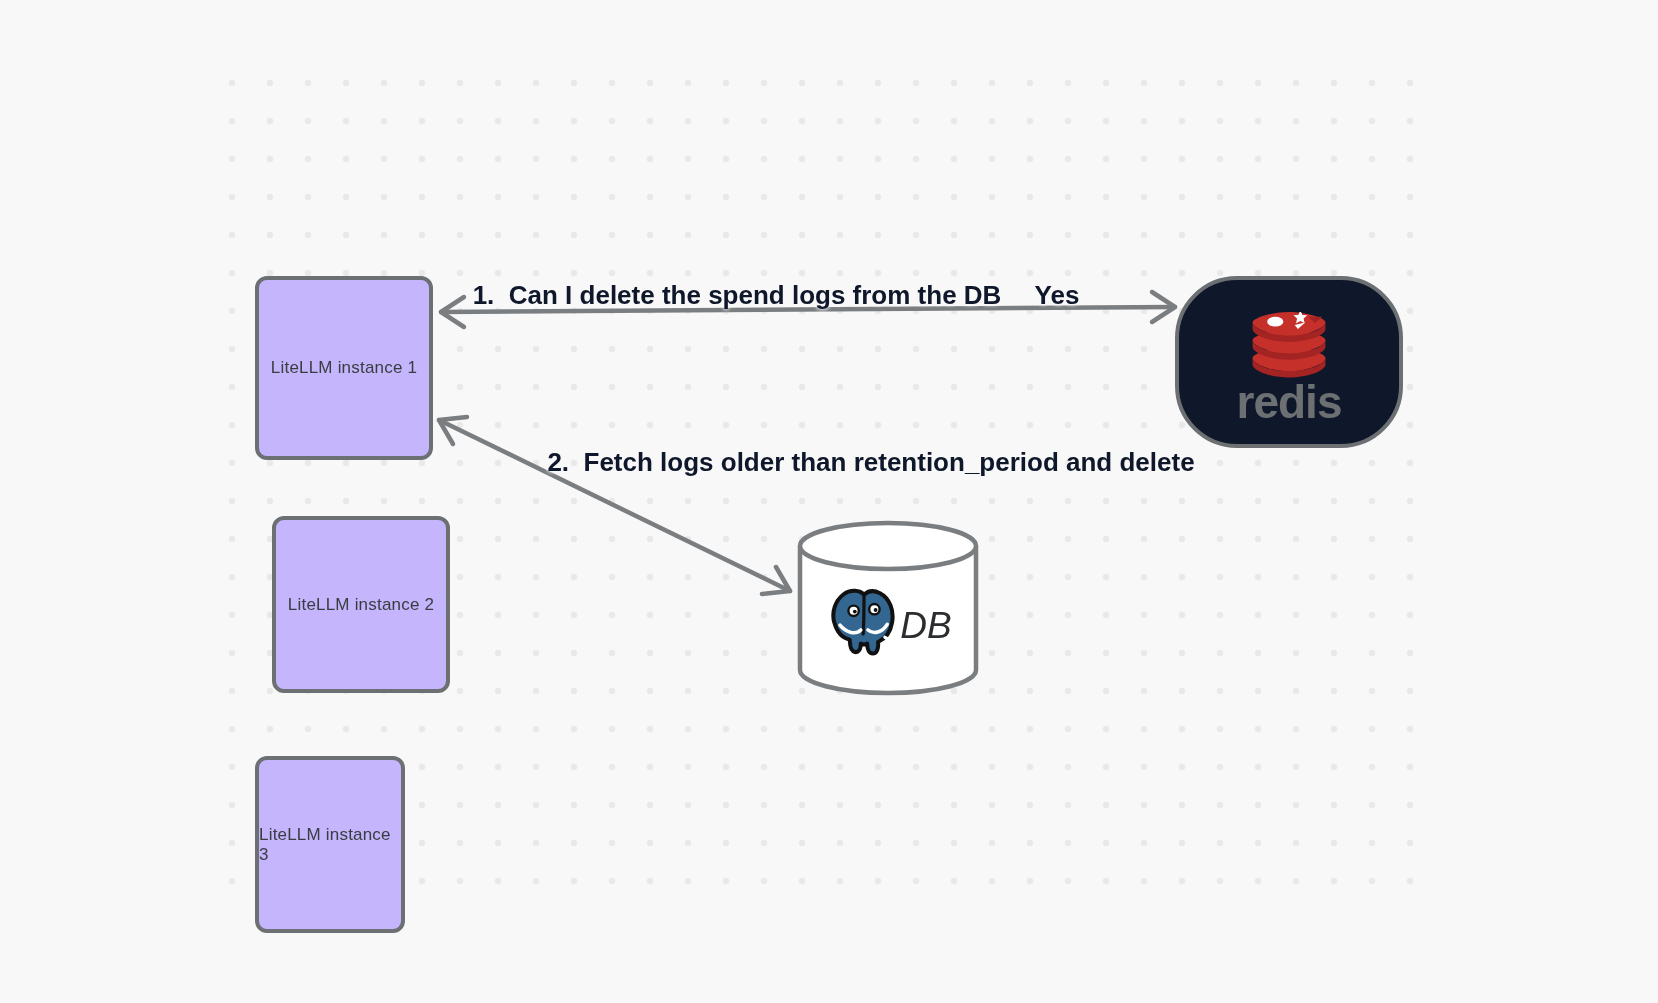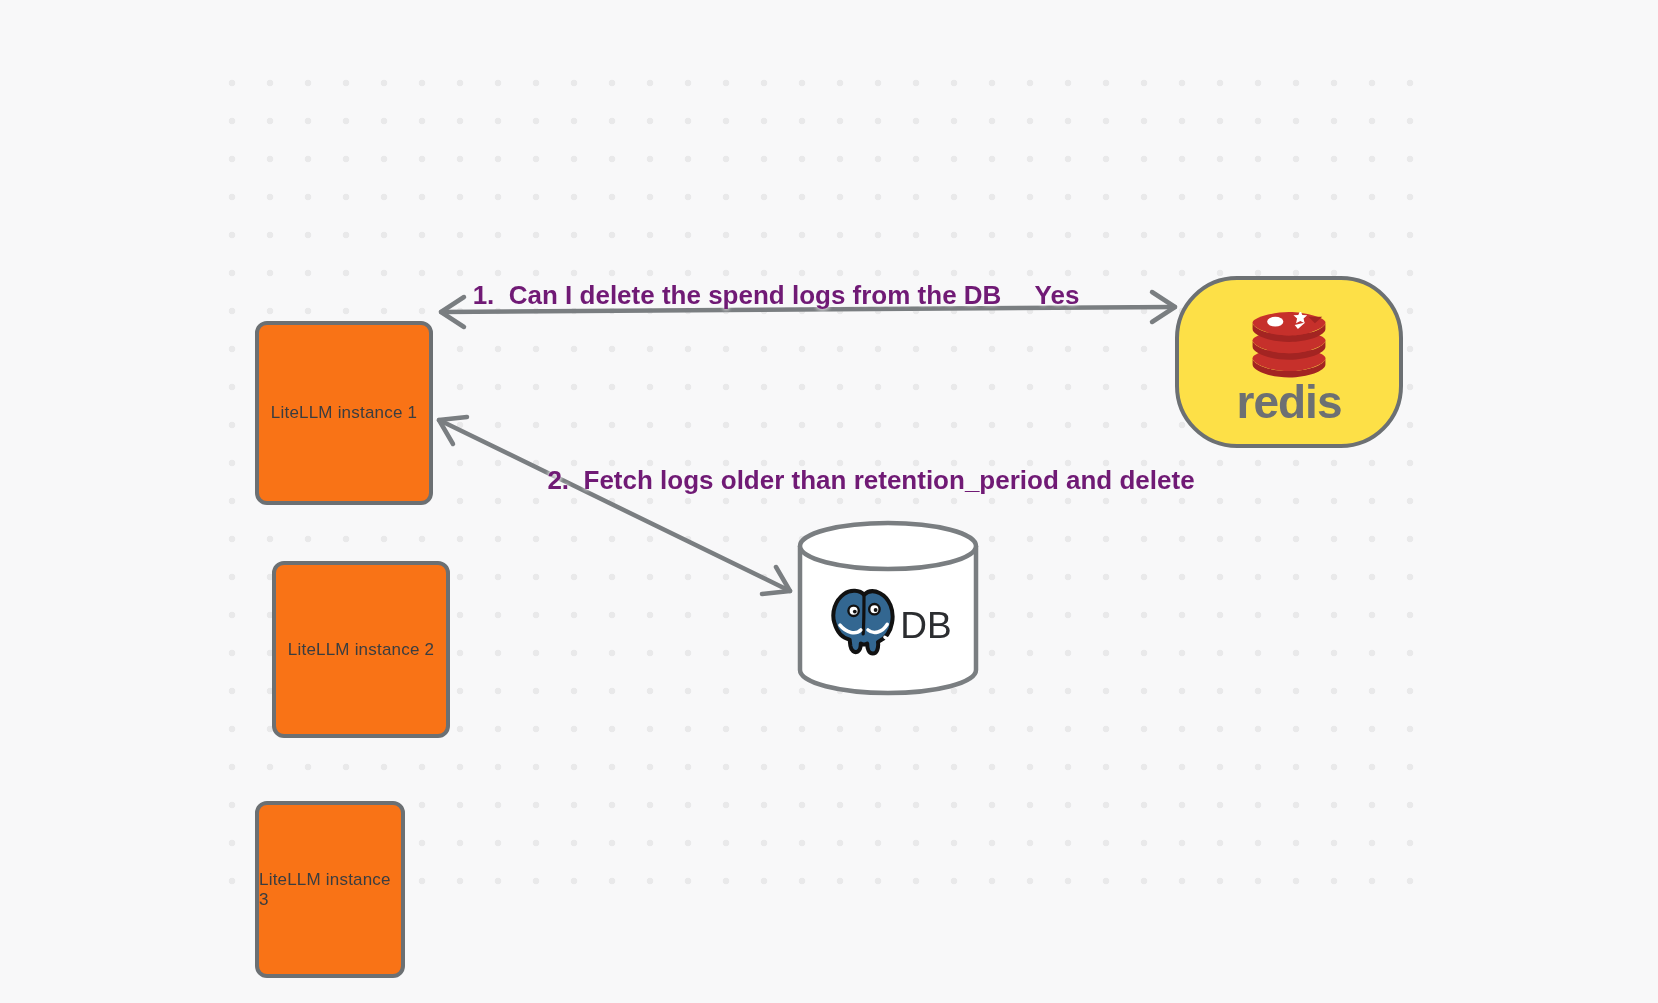--- a/index.html
+++ b/index.html
@@ -11,60 +11,59 @@
   }
   .canvas{position:absolute;inset:0;}
   .dots{
     position:absolute;left:213px;top:64px;width:1217px;height:838px;
     background-image:radial-gradient(circle,#e9e9ea 3.1px,transparent 3.6px);
     background-size:38px 38px;
     background-position:0 0;
   }
   .node-box{
     position:absolute;
-    background:#f97316;
+    background:#c4b5fd;
     border:4px solid #6c7073;
     border-radius:12px;
     display:flex;align-items:center;justify-content:center;
     box-sizing:border-box;
-    margin-top:45px;
   }
   .node-box .box-label{
     font-size:17px;color:#3a3d40;letter-spacing:.2px;
   }
   .arrow-layer{position:absolute;left:0;top:0;pointer-events:none;}
   .arrow-layer path, .arrow-layer line{
     stroke:#7a7e81;stroke-width:4.5;fill:none;stroke-linecap:round;stroke-linejoin:round;
   }
   .edge-label{
     position:absolute;
     transform:translateX(-50%);
-    font-weight:700;font-size:26px;color:#701a75;
+    font-weight:700;font-size:26px;color:#0f172a;
     white-space:pre;
     text-shadow:0 0 4px #f8f8f9,0 0 4px #f8f8f9;
   }
   .redis-node{
     position:absolute;left:1175px;top:276px;width:228px;height:172px;
-    background:#fde047;border:4.5px solid #6c7073;border-radius:62px;
+    background:#0f172a;border:4.5px solid #6c7073;border-radius:62px;
     box-sizing:border-box;
     display:flex;flex-direction:column;align-items:center;justify-content:center;
     gap:2px;padding-top:10px;
   }
   .redis-word{
     font-weight:700;font-size:46px;line-height:40px;color:#6d7073;letter-spacing:-1px;
   }
   .db-node{
     position:absolute;left:795px;top:519px;width:186px;height:180px;
   }
   .db-content{
     position:absolute;left:0;top:52px;width:100%;height:110px;
     display:flex;align-items:center;justify-content:center;
   }
   .db-label{
-    font-size:37px;font-weight:500;color:#2b2d30;margin-left:-4px;
+    font-size:37px;font-weight:500;color:#2b2d30;margin-left:-4px;font-style:italic;
   }
 </style>
 </head>
 <body>
 
 <div class="canvas">
 
   <div class="dots"></div>
 
   <svg class="arrow-layer" width="1658" height="1003">
@@ -89,21 +88,21 @@
   </div>
 
   <div class="node-box" style="left:255px;top:756px;width:150px;height:177px;">
     <span class="box-label">LiteLLM instance 3</span>
   </div>
 
   <div class="edge-label" style="left:737px;top:280px;">1.  Can I delete the spend logs from the DB</div>
 
   <div class="edge-label" style="left:1057px;top:280px;">Yes</div>
 
-  <div class="edge-label" style="left:871px;top:465px;">2.  Fetch logs older than retention_period and delete</div>
+  <div class="edge-label" style="left:871px;top:447px;">2.  Fetch logs older than retention_period and delete</div>
 
   <div class="redis-node">
     <svg width="82" height="68" viewBox="0 0 100 84">
 
       <g transform="translate(0,44)">
         <path fill="#a32422" d="M5,13 C5,21 27,29 50,29 C73,29 95,21 95,13 L95,21 C95,29 73,37 50,37 C27,37 5,29 5,21 Z"></path>
         <path fill="#c6302b" d="M50,0 C70,0 95,7 95,13 C95,20 73,29 50,29 C27,29 5,20 5,13 C5,7 30,0 50,0 Z"></path>
       </g>
 
       <g transform="translate(0,22)">

